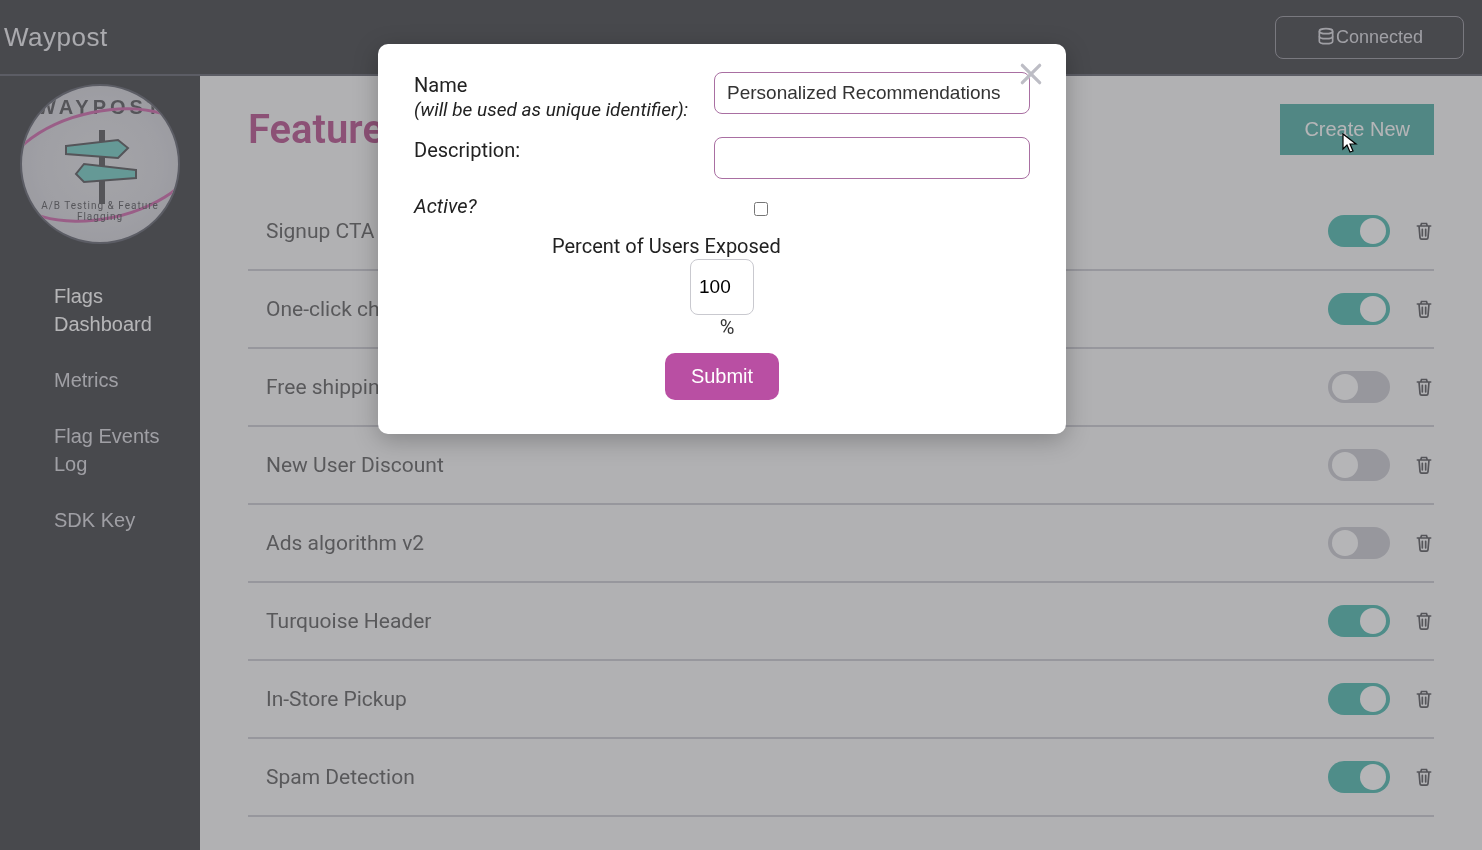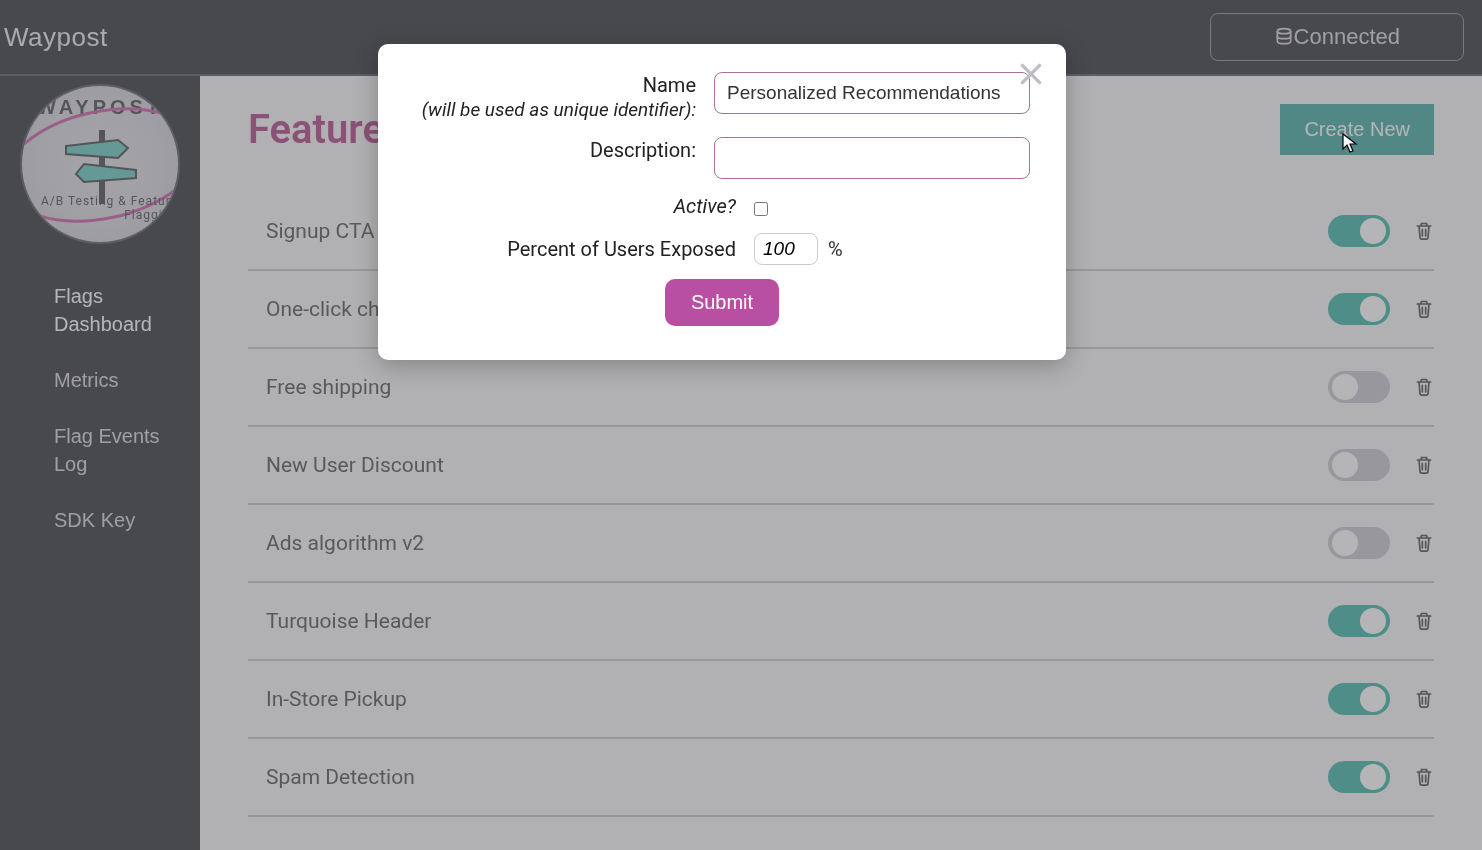--- a/index.html
+++ b/index.html
@@ -12,22 +12,22 @@
       background: #0f1016; border-bottom: 2px solid #3a3d4a;
       display: flex; align-items: center; justify-content: space-between;
       padding: 0 18px 0 4px;
     }
     .brand {
       color: #e6e6ea; font-size: 26px; letter-spacing: 0.5px;
       font-family: "Trebuchet MS", "Segoe UI", sans-serif; font-weight: 500;
     }
     .conn-btn {
       border: 1.5px solid #7a7a84; border-radius: 8px;
-      padding: 10px 63px; color: #cfcfd6; background: transparent;
-      display: flex; align-items: center; font-size: 22px;
+      padding: 10px 40px; color: #cfcfd6; background: transparent;
+      display: flex; align-items: center; font-size: 18px;
       cursor: pointer;
     }
     .db-icon { width: 20px; height: 20px; }
 
     
     .sidebar {
       position: absolute; top: 76px; left: 0; bottom: 0; width: 200px;
       background: #0f1016; padding-top: 6px;
     }
     .logo-wrap { padding: 2px 0 24px; display:flex; justify-content:center; }
@@ -35,22 +35,22 @@
       width: 160px; height: 160px; border-radius: 50%;
       background: radial-gradient(circle at 50% 50%, #d9d9de 0%, #cfcfd6 55%, #b9b9c2 100%);
       position: relative; overflow: hidden; border: 2px solid #3a3d4a;
     }
     .logo-text-top {
       position: absolute; top: 10px; left: 0; right: 0; text-align: center;
       font-family: "Trebuchet MS", sans-serif; font-size: 20px; letter-spacing: 4px;
       color: #2a2a30; font-weight: 700;
     }
     .logo-text-bottom {
-      position: absolute; bottom: 20px; left: 0; right: 0; text-align: right;
-      font-size: 12px; color: #2a2a30; letter-spacing: 1px;
+      position: absolute; bottom: 20px; left: 0; right: 0; text-align: center;
+      font-size: 10px; color: #2a2a30; letter-spacing: 1px;
     }
     .orbit {
       position: absolute; top: 24px; left: -20px; width: 200px; height: 110px;
       border: 3px solid #c33f96; border-radius: 50%;
       transform: rotate(-12deg);
     }
     .sign {
       position: absolute; top: 44px; left: 36px; width: 88px; height: 74px;
     }
     .nav { list-style: none; padding: 0 6px; margin-left: 44px; }
@@ -104,32 +104,32 @@
     .modal-close {
       position: absolute; top: 16px; right: 22px; cursor: pointer;
       color: #bdbdc5; font-size: 32px; line-height: 1;
     }
     .modal-title {
       text-align: center; font-size: 25px; color: #a4226f; font-weight: 600;
       margin-bottom: 18px;
     }
     .form-row { display: flex; align-items: flex-start; margin-bottom: 14px; }
     .lbl {
-      width: 300px; text-align: right; padding-right: 18px; font-size: 20px;
+      width: 300px; text-align: left; padding-right: 18px; font-size: 20px;
       color: #222; line-height: 1.3;
     }
     .lbl .hint { font-style: italic; font-size: 19px; color: #222; display: block; }
     .txt {
       flex: 0 0 316px; height: 42px; border: 1px solid #a96fa2; border-radius: 8px;
       padding: 6px 12px; font-size: 19px; color: #333;
     }
     .chk { width: 14px; height: 14px; margin-top: 6px; cursor:pointer; }
     .pct {
-      width: 64px; height: 32px; border: 1px solid #c9c9cf; border-radius: 8px;
-      padding: 4px 8px; font-size: 19px; text-align: left; font-style: italic;
+      width: 64px; height: 56px; border: 1px solid #c9c9cf; border-radius: 8px;
+      padding: 4px 8px; font-size: 19px; text-align: left;
     }
     .pct-sym { margin-left: 10px; font-size: 20px; color: #333; }
     .submit-wrap { text-align: center; margin-top: 12px; }
     .submit {
       background: #b94fa3; color: #fff; border: none; border-radius: 10px;
       padding: 12px 26px; font-size: 20px; cursor: pointer;
     }
     .cursor-fake { position:absolute; left:1342px; top:133px; width:16px; height:22px; pointer-events:none; }
   </style>
 </head>
@@ -285,21 +285,21 @@
   <div class="form-row">
     <div class="lbl">Description:</div>
     <input class="txt" type="text" value="" style="">
   </div>
 
   <div class="form-row" style="align-items:center;">
     <div class="lbl" style="width:340px;font-style:italic;">Active?</div>
     <input class="chk" type="checkbox" style="">
   </div>
 
-  <div class="form-row" style="align-items:center;">
+  <div class="form-row" style="align-items:center;flex-direction:column;">
     <div class="lbl" style="width:340px;">Percent of Users Exposed</div>
     <input class="pct" type="text" value="100" style="">
     <span class="pct-sym">%</span>
   </div>
 
   <div class="submit-wrap">
     <button class="submit">Submit</button>
   </div>
 </div>
 

